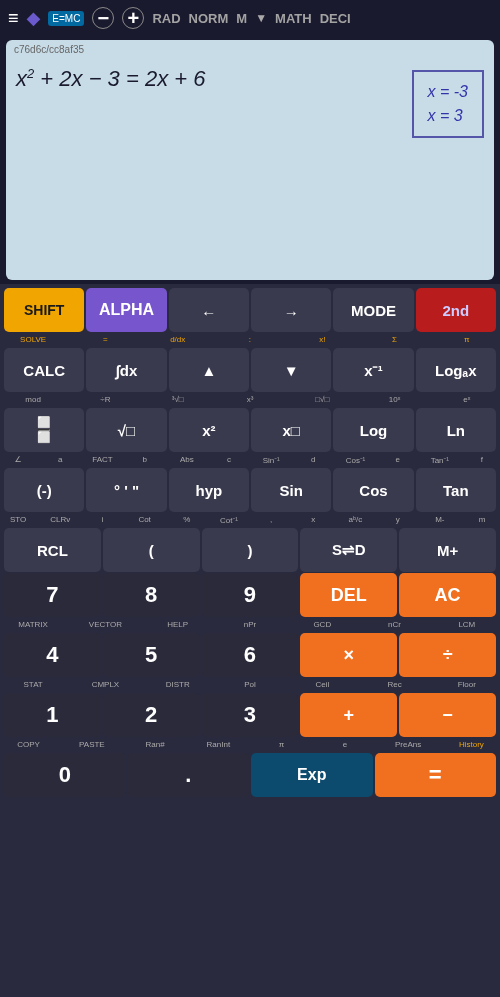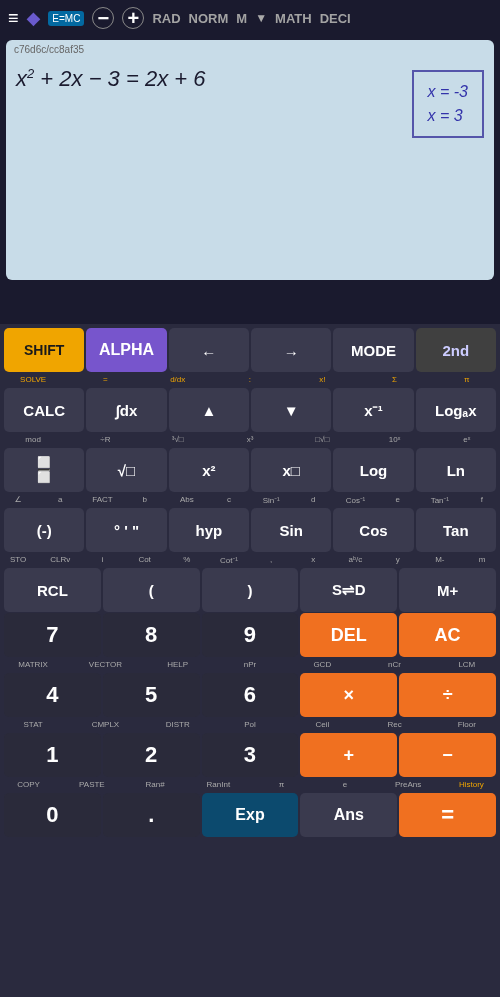--- a/index.html
+++ b/index.html
@@ -68,21 +68,20 @@
     }
 
     
     .keyboard {
       flex: 1;
       background: #2a2a3e;
       padding: 4px 4px;
       display: flex;
       flex-direction: column;
       gap: 1px;
-      margin-top: 40px;
     }
 
     .kbd-row {
       display: flex;
       gap: 2px;
       width: 100%;
     }
 
     .key {
       flex: 1;
@@ -106,21 +105,21 @@
       font-size: 15px;
       font-weight: bold;
       line-height: 1;
     }
 
     .key.shift { background: #f0a500; color: #1a1a1a; font-size: 14px; font-weight: bold; }
     .key.alpha { background: #7755cc; color: white; font-size: 16px; }
     .key.del { background: #f07020; color: white; font-size: 18px; }
     .key.ac { background: #f07020; color: white; font-size: 18px; }
     .key.mode { background: #3a3a4e; }
-    .key.second { background: #404040; color: #ccccff; }
+    .key.second { background: #b91c1c; color: #ccccff; }
 
     .key.num { background: #2a2a3a; font-size: 22px; }
     .key.op { background: #f07020; color: white; font-size: 18px; }
     .key.eq { background: #f07020; color: white; font-size: 22px; }
     .key.exp-key { background: #0c4a6e; font-size: 16px; }
     .key.ans-key { background: #3a3a4e; font-size: 16px; }
     .key.zero { background: #2a2a3a; font-size: 22px; }
     .key.dot { background: #2a2a3a; font-size: 22px; }
 
     
@@ -322,17 +321,16 @@
     <div class="ann-cell">π</div>
     <div class="ann-cell">e</div>
     <div class="ann-cell">PreAns</div>
     <div class="ann-cell orange">History</div>
   </div>
 
   <div class="kbd-row">
     <button class="key zero">0</button>
     <button class="key dot">.</button>
     <button class="key exp-key">Exp</button>
-    <button class="key ans-key">Ans</button>
     <button class="key eq">=</button>
   </div>
 
 </div>
 
 </body></html>

